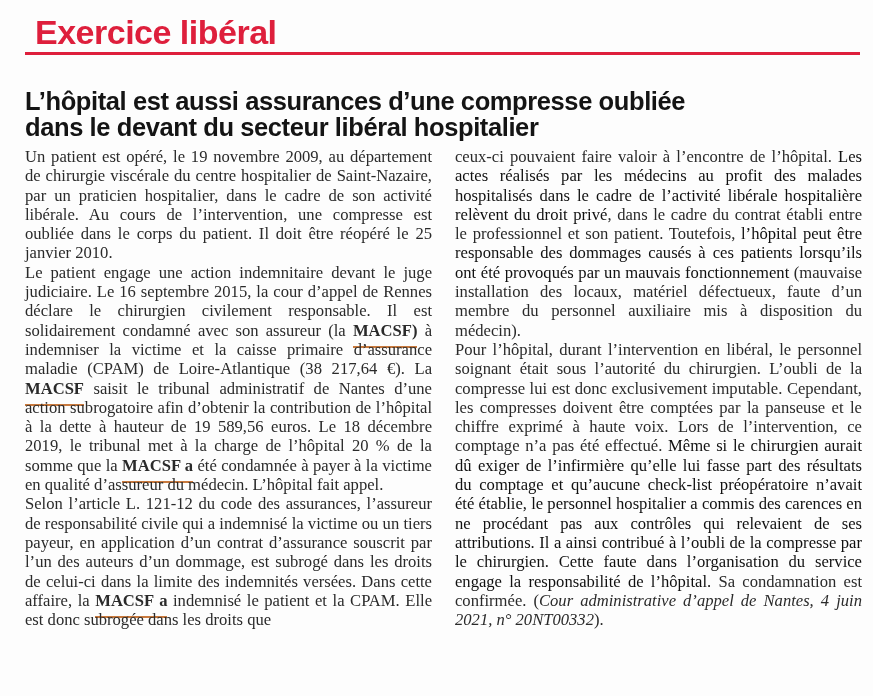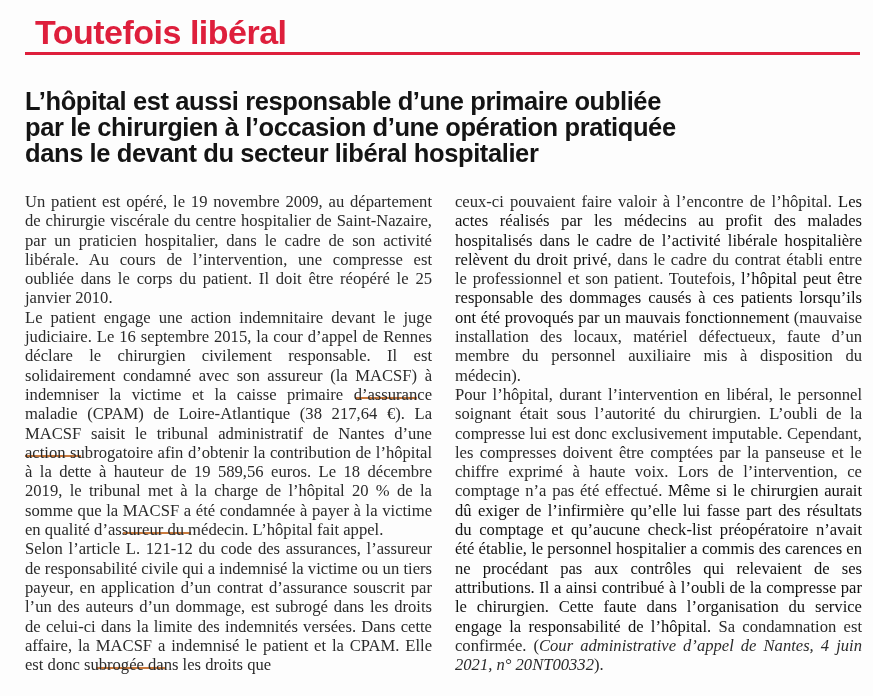--- a/index.html
+++ b/index.html
@@ -39,53 +39,53 @@
     font-weight: bold;
     font-size: 25.5px;
     line-height: 26px;
     letter-spacing: -0.4px;
     color: #141414;
   }
   .headline .hl-line { white-space: nowrap; }
   .columns {
     display: flex;
     gap: 23px;
-    margin-top: 26px;
+    margin-top: 7px;
   }
   .col {
     flex: 1 1 0;
     font-size: 16.6px;
     line-height: 19.3px;
     text-align: justify;
     hyphens: auto;
     -webkit-hyphens: auto;
   }
   .col p {
     margin: 0;
     padding: 0;
   }
   .col .b { font-weight: normal; color: #101010; }
   .col .i { font-style: italic; }
   .col .u {
     border-bottom: 2px solid #c97a3e;
-    padding-bottom: 12px;
+    padding-bottom: 6px;
+    font-weight: bold;
   }
 </style>
 </head>
 <body>
 
 <div class="page">
 
   <div class="kicker-wrap">
-    <span class="kicker">Toutefois libéral</span>
+    <span class="kicker">Exercice libéral</span>
   </div>
 
   <div class="headline">
-    <div class="hl-line">L’hôpital est aussi responsable d’une primaire oubliée</div>
-    <div class="hl-line">par le chirurgien à l’occasion d’une opération pratiquée</div>
+    <div class="hl-line">L’hôpital est aussi assurances d’une compresse oubliée</div>
     <div class="hl-line">dans le devant du secteur libéral hospitalier</div>
   </div>
 
   <div class="columns">
     <div class="col">
         <p><span>Un patient est opéré, le 19 novembre 2009, au département de chirurgie viscérale du centre hospitalier de Saint-Nazaire, par un praticien hospitalier, dans le cadre de son activité libérale. Au cours de l’intervention, une compresse est oubliée dans le corps du patient. Il doit être réopéré le 25 janvier 2010.</span></p>
         <p><span>Le patient engage une action indemnitaire devant le juge judiciaire. Le 16 septembre 2015, la cour d’appel de Rennes déclare le chirurgien civilement responsable. Il est solidairement condamné avec son assureur (la </span><span class="u">MACSF)</span><span> à indemniser la victime et la caisse primaire d’assurance maladie (CPAM) de Loire-Atlantique (38 217,64 €). La </span><span class="u">MACSF</span><span> saisit le tribunal administratif de Nantes d’une action subrogatoire afin d’obtenir la contribution de l’hôpital à la dette à hauteur de 19 589,56 euros. Le 18 décembre 2019, le tribunal met à la charge de l’hôpital 20 % de la somme que la </span><span class="u">MACSF a</span><span> été condamnée à payer à la victime en qualité d’assureur du médecin. L’hôpital fait appel.</span></p>
         <p><span>Selon l’article L. 121-12 du code des assurances, l’assureur de responsabilité civile qui a indemnisé la victime ou un tiers payeur, en application d’un contrat d’assurance souscrit par l’un des auteurs d’un dommage, est subrogé dans les droits de celui-ci dans la limite des indemnités versées. Dans cette affaire, la </span><span class="u">MACSF a</span><span> indemnisé le patient et la CPAM. Elle est donc subrogée dans les droits que</span></p>
       </div>
     <div class="col">

